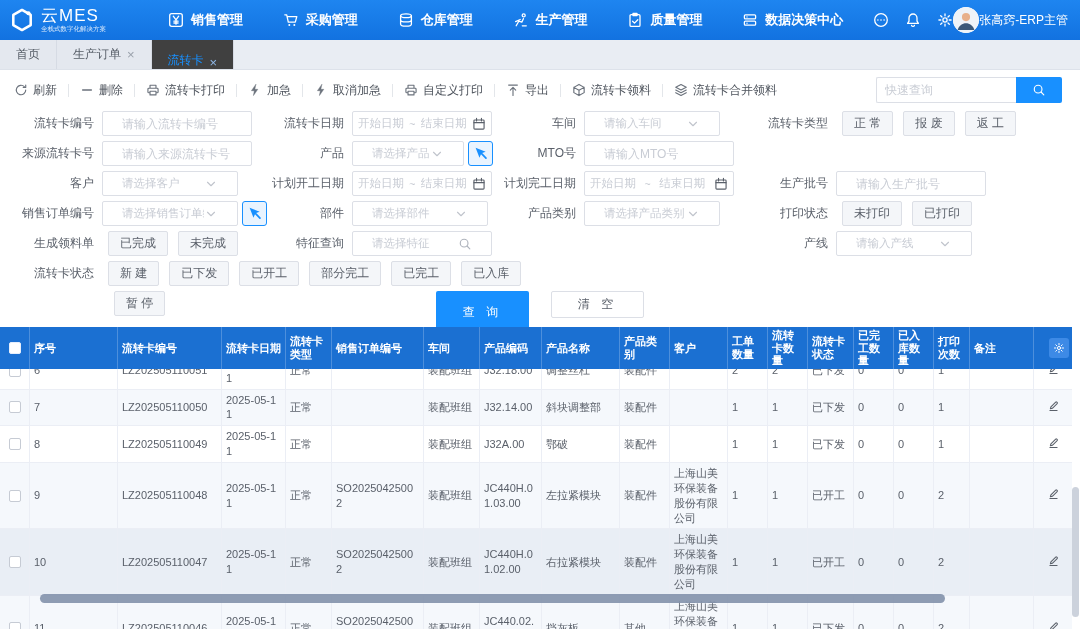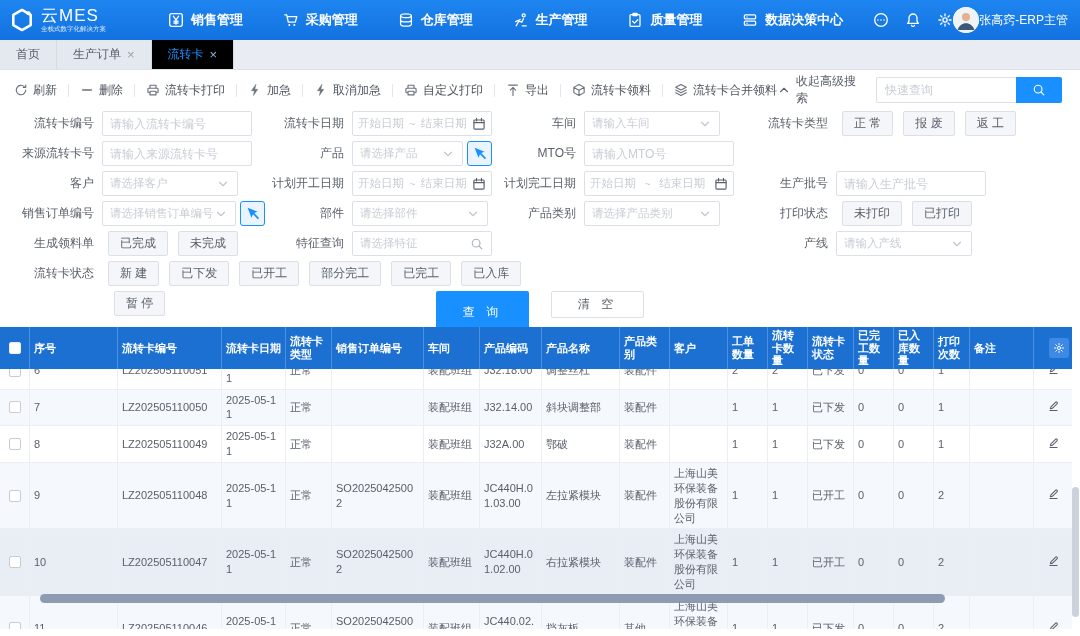--- a/index.html
+++ b/index.html
@@ -19,21 +19,21 @@
   .menu-item .ic svg { width:16px; height:16px; }
   .nav-right { display:flex; align-items:center; flex:none; }
   .nav-icon-btn svg { width:16px; height:16px; display:block; }
   .avatar { width:26px; height:26px; border-radius:50%; overflow:hidden; background:#fff; flex:none; }
   .avatar svg { width:26px; height:26px; display:block; }
   .user-name { font-size:12px; white-space:nowrap; }
 
   
   .tabbar { height:30px; background:#e9edf3; display:flex; align-items:stretch; border-bottom:1px solid #dde2ea; }
   .tab { display:flex; align-items:center; gap:6px; padding:0 16px; font-size:12px; color:#555c66; background:#e4e8ef; border-right:1px solid #d6dbe4; cursor:pointer; }
-  .tab.active { background:#000000; color:#1890ff; }
+  .tab.active { background:#404040; color:#1890ff;align-items:flex-end; }
   .tab-close { font-size:13px; color:#9aa1ab; line-height:1; }
   .tab.active .tab-close { color:#8fb8e8; }
 
   
   .toolbar { height:30px; margin:5px 18px 0 14px; display:flex; align-items:center; font-size:12px; color:#4e545d; }
   .tb-item { display:flex; align-items:center; gap:5px; cursor:pointer; white-space:nowrap; }
   .tb-item .ic { color:#6b727c; }
   .ic svg { width:14px; height:14px; display:block; }
   .tb-sep { width:1px; height:13px; background:#e3e6ea; margin:0 11px; }
   .tb-right { margin-left:auto; display:flex; align-items:center; }
@@ -42,21 +42,21 @@
   .quick-search input { width:140px; height:26px; border:1px solid #dcdfe6; border-right:none; border-radius:2px 0 0 2px; padding:0 8px; font-size:12px; outline:none; font-family:inherit; }
   .quick-search input::placeholder { color:#c8ccd4; }
   .search-btn { width:46px; height:26px; background:#1890ff; border:none; border-radius:0 2px 2px 0; color:#fff; display:flex; align-items:center; justify-content:center; cursor:pointer; }
   .search-btn svg { width:14px; height:14px; }
 
   
   .filters { margin:6px 10px 0 10px; }
   .frow { display:grid; grid-template-columns:250px 232px 252px 1fr; margin-bottom:5px; }
   .field { display:flex; align-items:center; min-height:25px; }
   .flabel { width:92px; flex:none; text-align:right; font-size:12px; color:#5a606a; padding-right:8px; white-space:nowrap; }
-  .ctl { flex:1; max-width:150px; height:25px; border:1px solid #dcdfe6; border-radius:2px; display:flex; align-items:center; padding:0 7px; background:#fff; }
+  .ctl { flex:1; max-width:150px; height:25px; border:1px solid #dcdfe6; border-radius:2px; display:flex; align-items:center; padding:0 19px; background:#fff; }
   .ctl.grow { max-width:136px; }
   .ctl input { border:none; outline:none; width:100%; font-size:12px; font-family:inherit; color:#303133; background:transparent; }
   .ctl input::placeholder { color:#c8ccd4; }
   .ph { color:#c8ccd4; font-size:11.5px; white-space:nowrap; overflow:hidden; }
   .ctl .chev { margin-left:auto; color:#c0c4cc; flex:none; }
   .ctl.range { font-size:10.5px; justify-content:space-between; padding:0 5px; max-width:150px; }
   .ctl.range .cal { color:#5a606a; flex:none; margin-left:2px; }
   .ctl.range .sep { color:#c8ccd4; margin:0 2px; }
   .link-btn { width:25px; height:25px; flex:none; margin-left:4px; border:1px solid #1890ff; background:#e9f4ff; border-radius:3px; color:#1890ff; display:flex; align-items:center; justify-content:center; cursor:pointer; }
   .btn-group { display:flex; gap:10px; flex-wrap:wrap;padding-left:6px; }
@@ -293,28 +293,20 @@
         <span class="tb-item">
           <span class="ic">
             <svg viewBox="0 0 16 16" fill="none" stroke="currentColor" stroke-width="1.3" stroke-linecap="round" stroke-linejoin="round">
               <path d="M8 1.8 14 4.9 8 8 2 4.9zM2 8l6 3.1L14 8M2 11.1l6 3.1 6-3.1"></path>
             </svg>
           </span>
           <span>流转卡合并领料</span>
         </span>
       </span>
     <div class="tb-right">
-      <span class="collapse-link">
-        <span class="ic" id="collapse-ic">
-            <svg viewBox="0 0 16 16" fill="none" stroke="currentColor" stroke-width="1.3" stroke-linecap="round" stroke-linejoin="round">
-              <path d="M4 10l4-4 4 4"></path>
-            </svg>
-          </span>
-        <span>收起高级搜索</span>
-      </span>
       <span class="quick-search">
         <input type="text" placeholder="快速查询" style="">
         <button class="search-btn" id="search-btn">
             <svg viewBox="0 0 16 16" fill="none" stroke="currentColor" stroke-width="1.3" stroke-linecap="round" stroke-linejoin="round">
               <circle cx="7" cy="7" r="4.4"></circle>
               <path d="m10.3 10.3 3.2 3.2"></path>
             </svg>
           </button>
       </span>
     </div>

